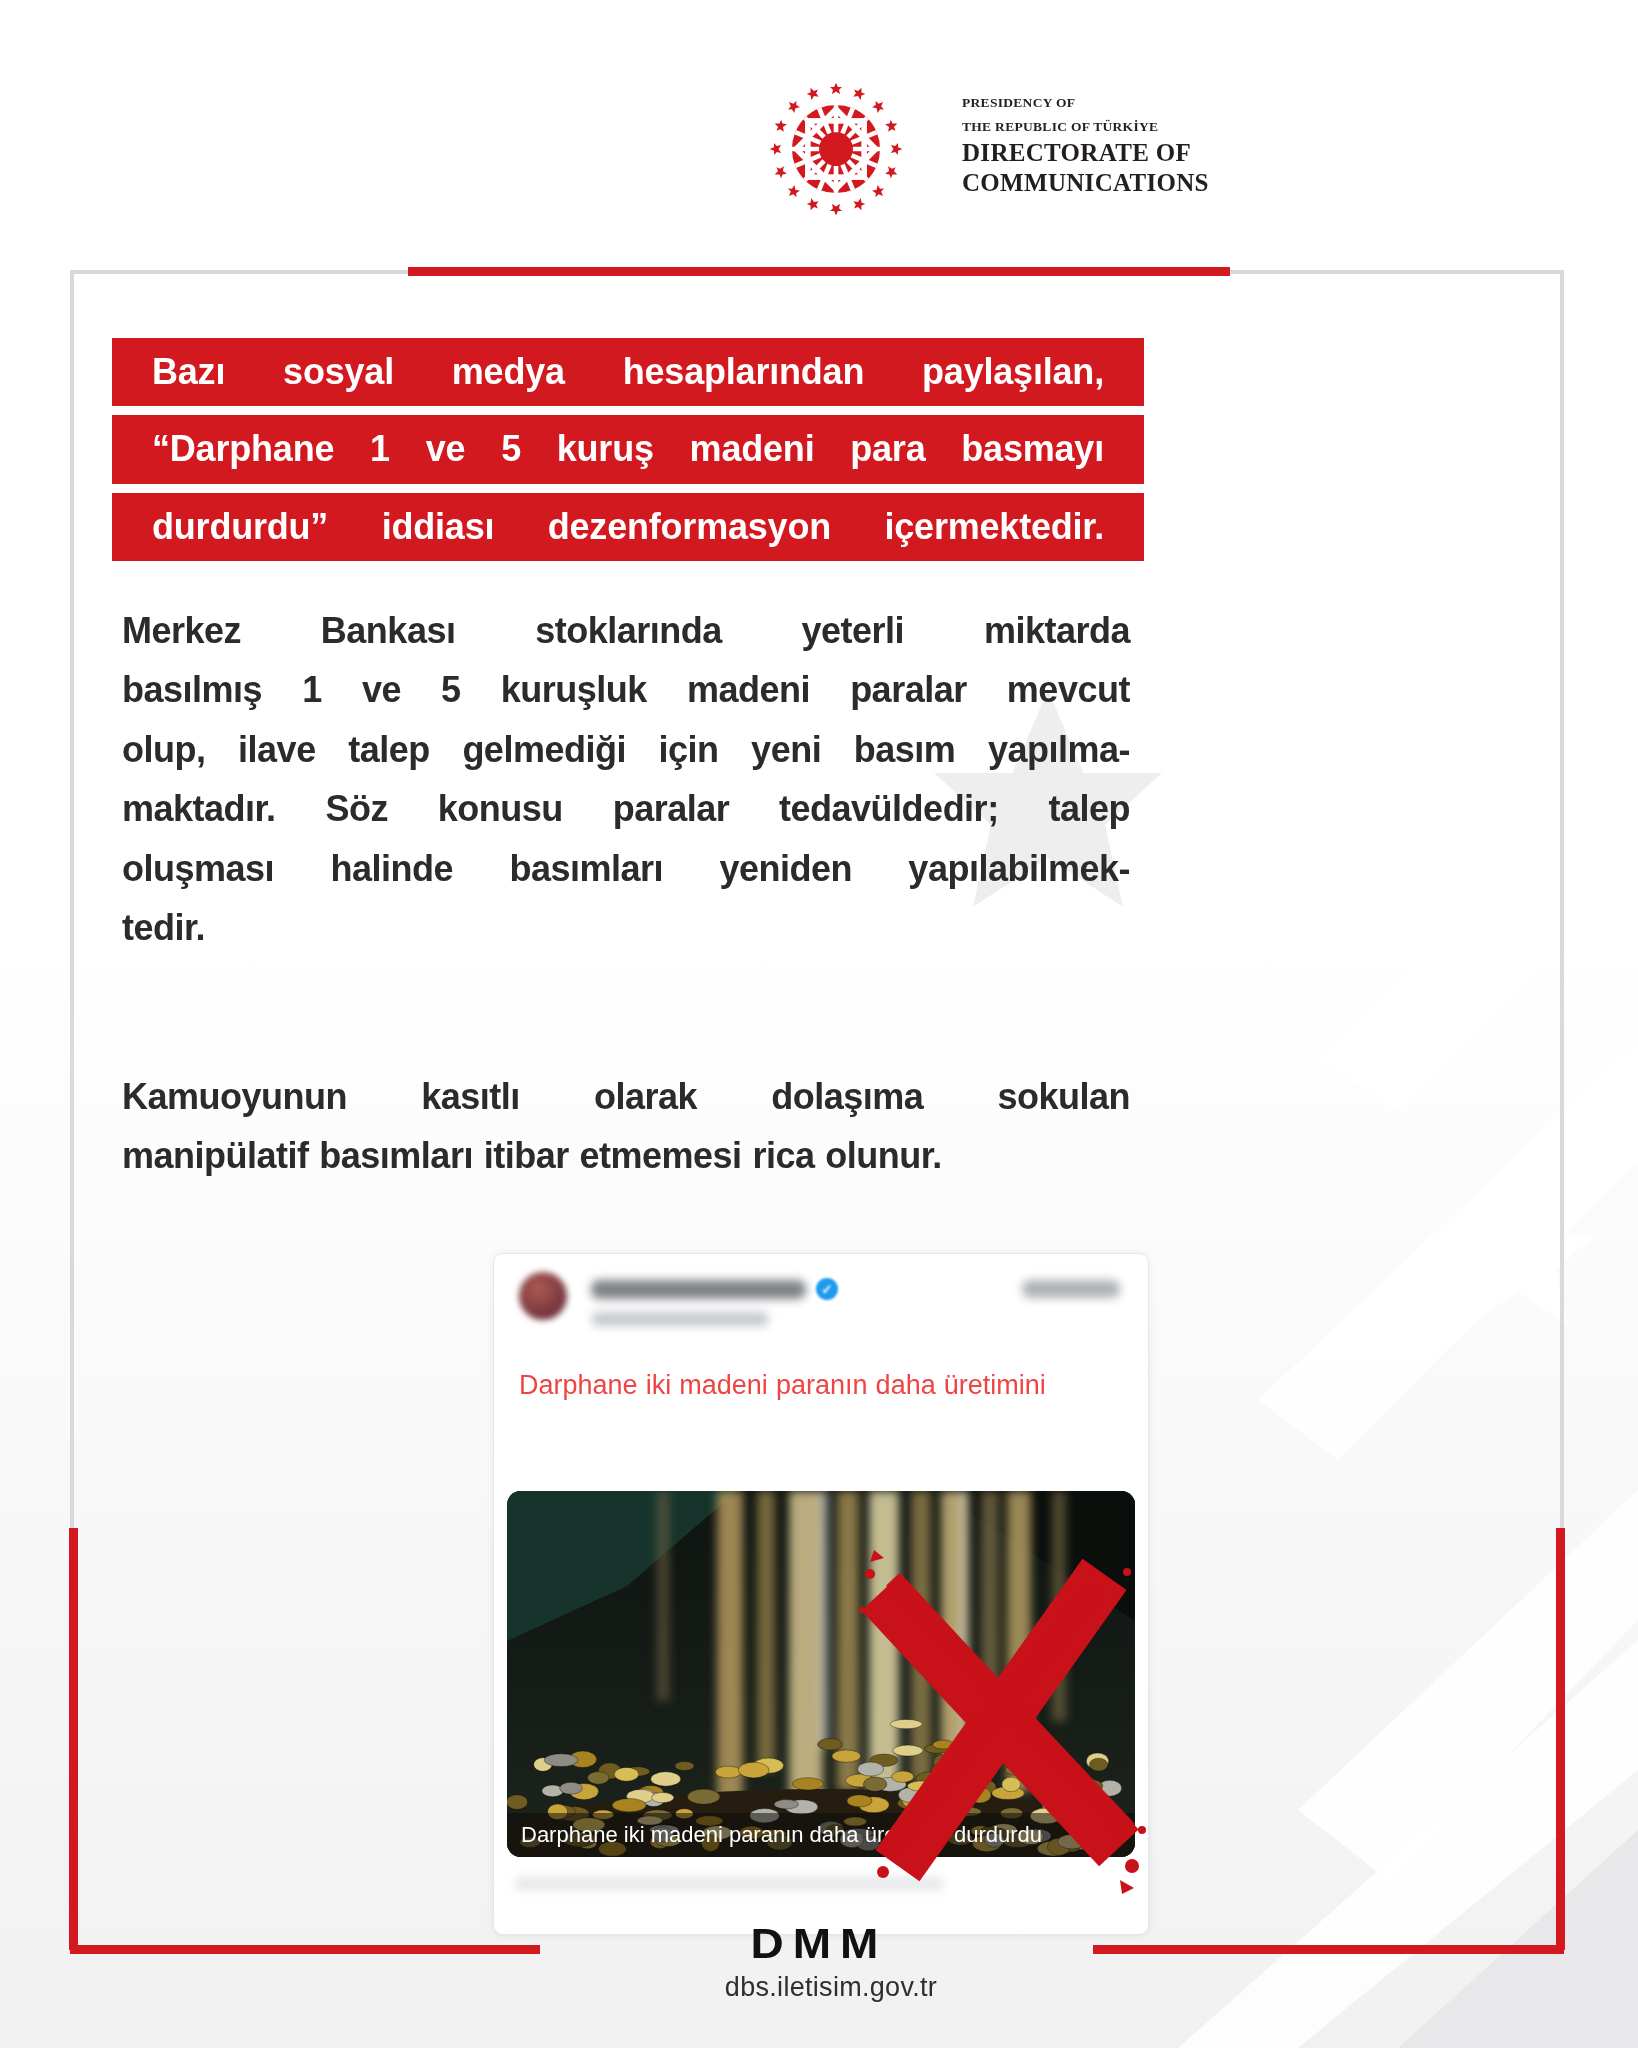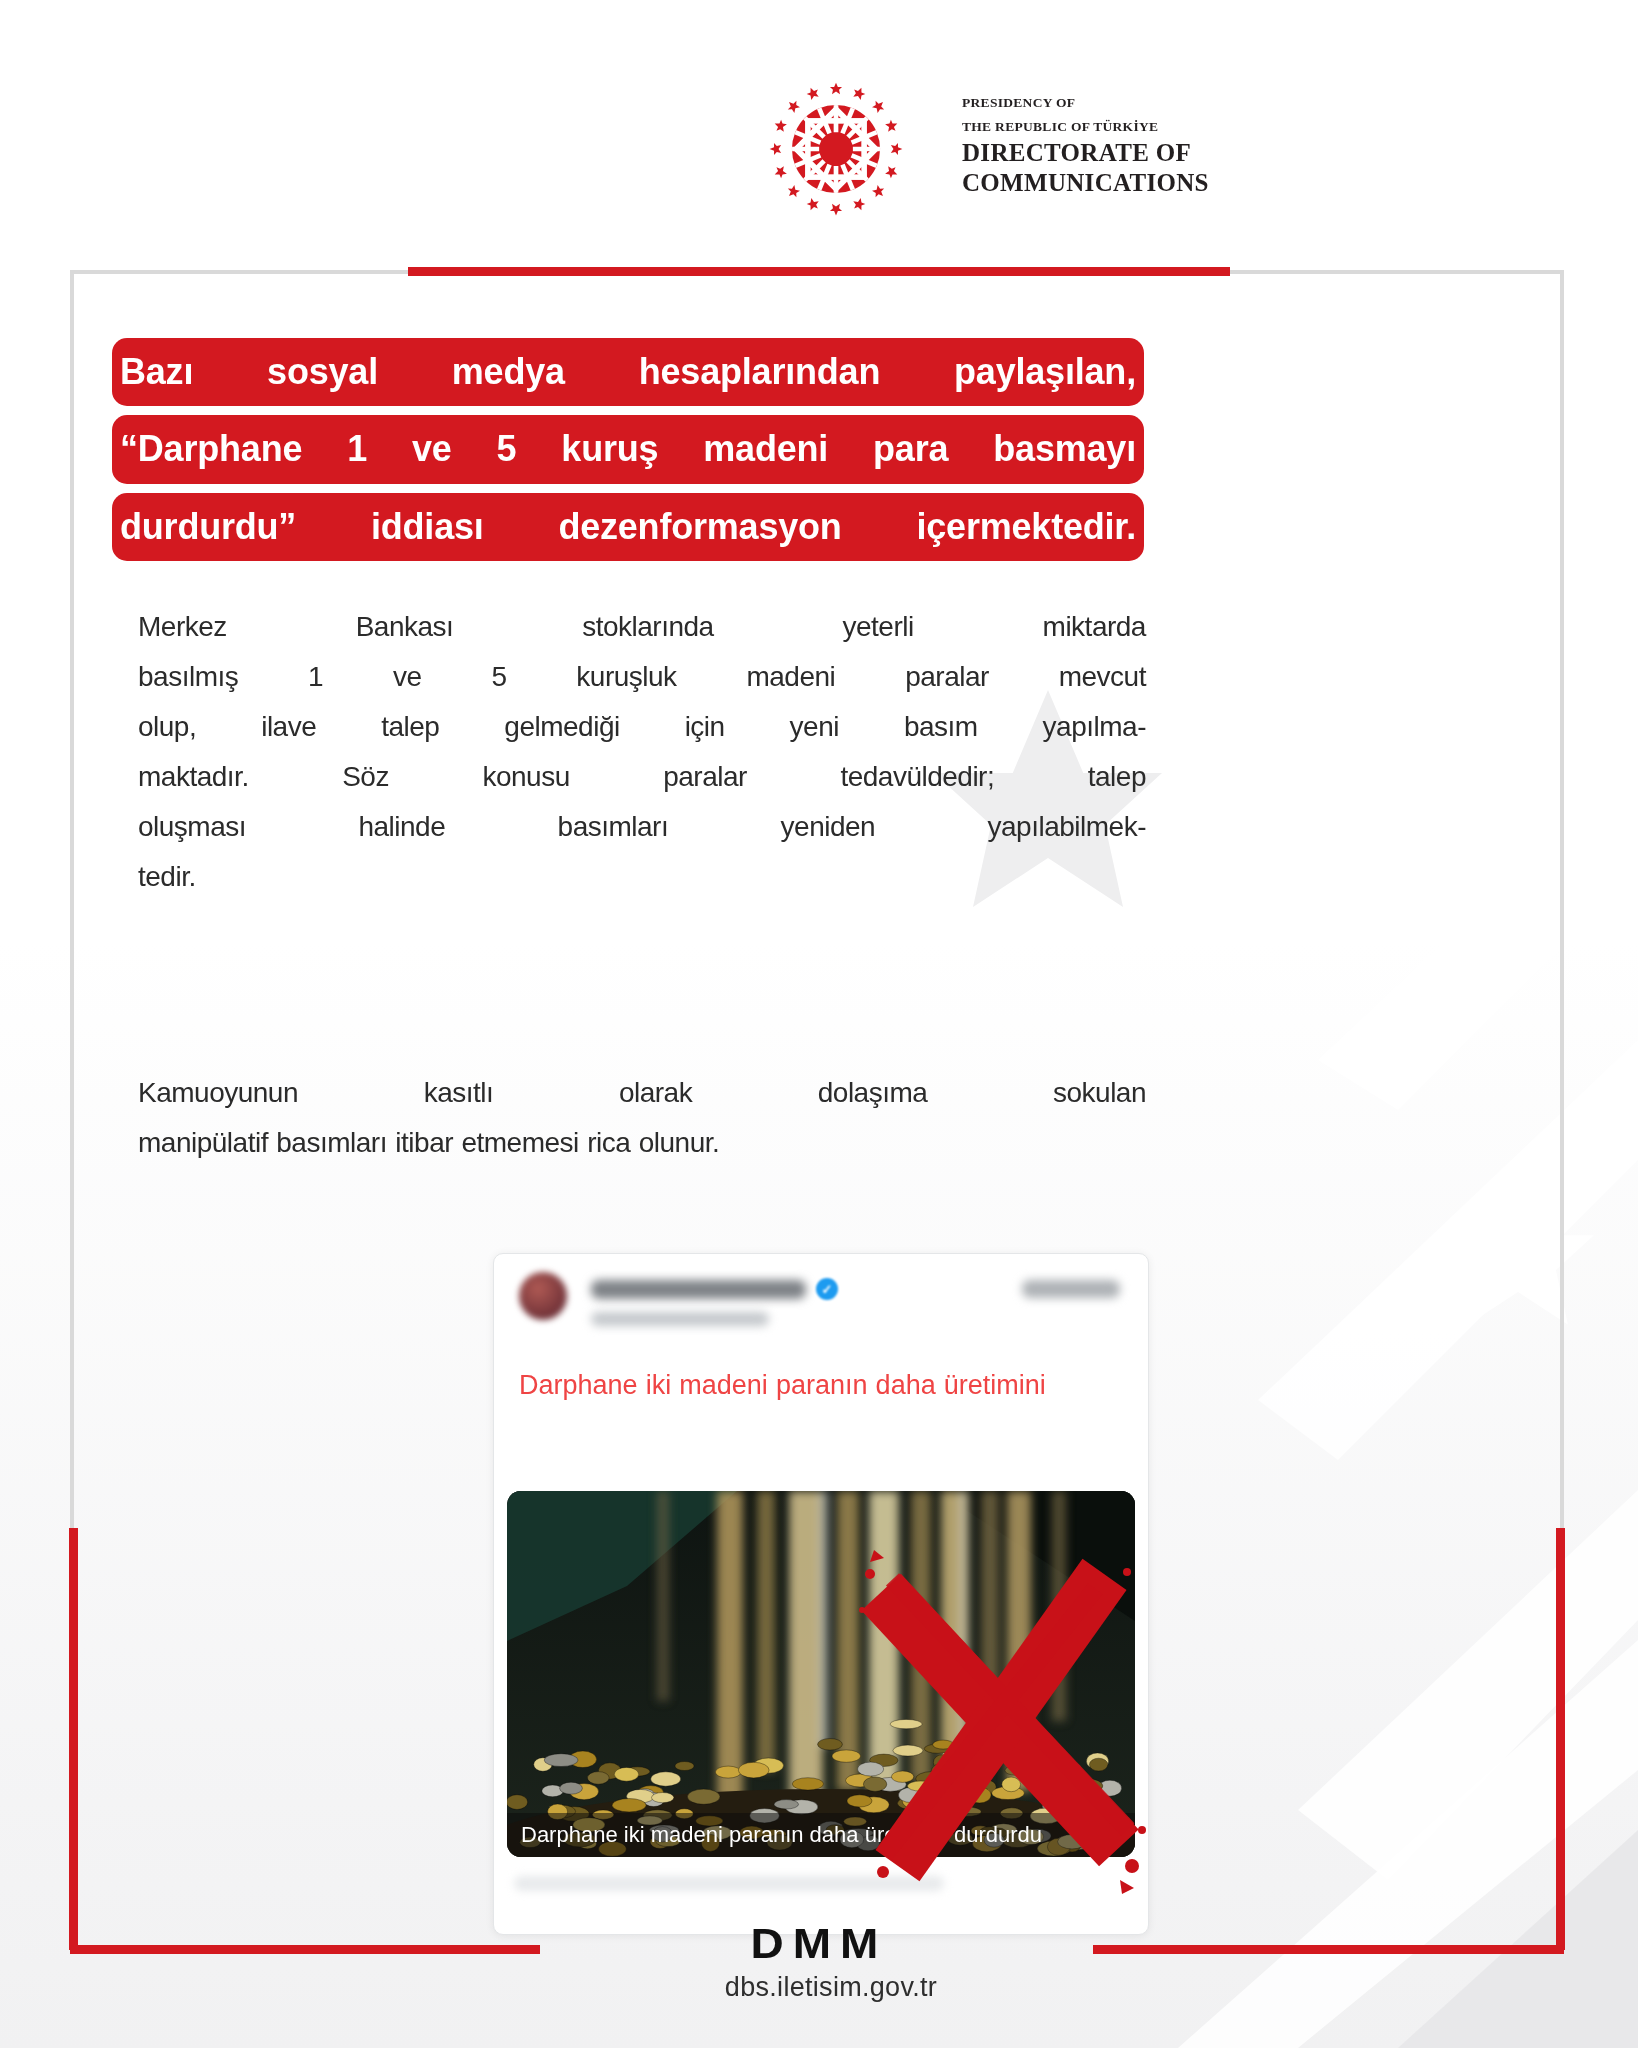--- a/index.html
+++ b/index.html
@@ -25,24 +25,24 @@
   .b-top{left:0;top:0;width:1494px;height:4px;}
   .b-top-red{left:338px;top:-3px;width:822px;height:9px;}
   .b-left{left:0;top:0;width:4px;height:1262px;}
   .b-right{right:0;top:0;width:4px;height:1262px;}
   .b-left-red{left:-1px;top:1258px;width:9px;height:422px;}
   .b-right-red{right:-1px;top:1258px;width:9px;height:422px;}
   .b-bot-l{left:0;bottom:-4px;width:470px;height:9px;}
   .b-bot-r{left:1023px;bottom:-4px;width:471px;height:9px;}
   
   .headline{position:absolute;left:42px;top:68px;width:1032px;}
-  .hbar{background:var(--red);color:#fff;padding:13px 8px;margin-bottom:9px;border-radius:15px;}
+  .hbar{background:var(--red);color:#fff;padding:13px 40px;margin-bottom:9px;}
   .hbar .jline{font-size:36px;font-weight:700;letter-spacing:-.2px;}
   
-  .para{position:absolute;width:1008px;left:68px;font-size:28px;font-weight:400;letter-spacing:-.5px;color:#2b2b2b;}
+  .para{position:absolute;width:1008px;left:52px;font-size:36px;font-weight:700;letter-spacing:-.5px;color:#2b2b2b;}
   .para-1{top:340px;}
   .para-2{top:806px;}
   .jline{display:flex;justify-content:space-between;line-height:1.18;}
   .para .jline{margin-bottom:17px;}
   .jline.last{justify-content:flex-start;gap:.30em;}
   
   .tweet{position:absolute;left:423px;top:983px;width:654px;height:680px;background:#fff;
          border:1px solid #e4e6e8;border-radius:10px;box-shadow:0 1px 8px rgba(0,0,0,.07);z-index:2;}
   .avatar{position:absolute;left:25px;top:18px;width:48px;height:48px;border-radius:50%;
           background:radial-gradient(circle at 40% 35%,#b05a54 0%,#6c2f36 75%);filter:blur(3px);}

